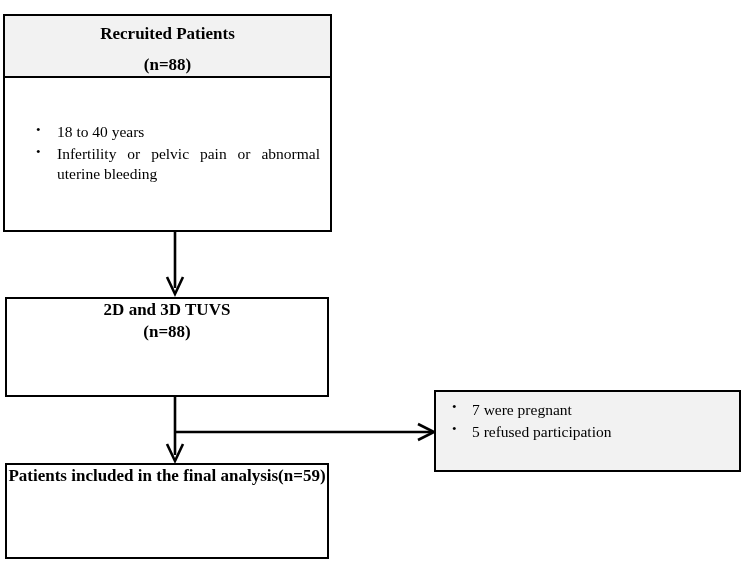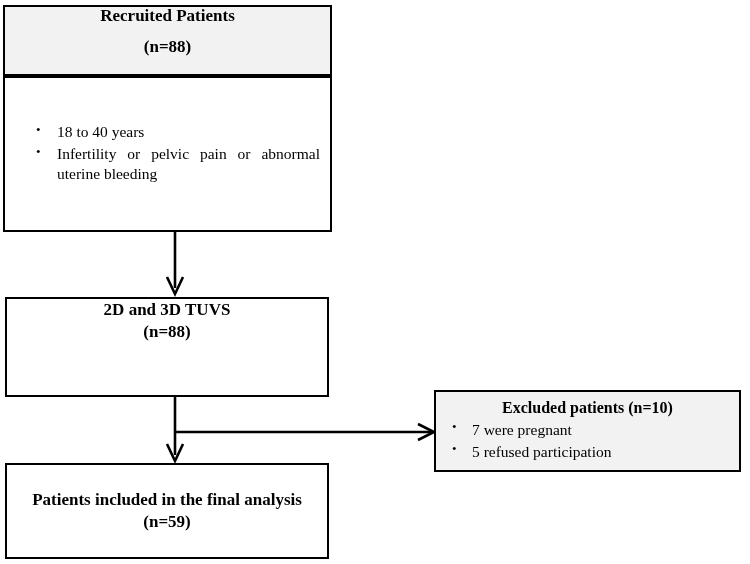--- a/index.html
+++ b/index.html
@@ -32,27 +32,27 @@
     border: 2px solid #000000;
     background: #ffffff;
   }
   .node.shaded {
     background: #f2f2f2;
   }
 
   
   #box-recruited {
     left: 3px;
-    top: 5px;
+    top: 14px;
     width: 329px;
     height: 71px;
     display: flex;
     flex-direction: column;
     align-items: center;
-    justify-content: flex-start;
+    justify-content: center;
   }
   #box-recruited .line {
     font-weight: bold;
     font-size: 17px;
     line-height: 1.05;
   }
   #box-recruited .line.title { margin-bottom: 13px; }
 
   
   #box-criteria {
@@ -103,22 +103,22 @@
     line-height: 1.28;
   }
 
   
   #box-final {
     left: 5px;
     top: 463px;
     width: 324px;
     height: 96px;
     display: flex;
-    flex-direction: column;
-    align-items: center;
+    flex-direction: row;
+    align-items: flex-start;
     justify-content: center;
   }
   #box-final .line {
     font-weight: bold;
     font-size: 17px;
     line-height: 1.28;
   }
 
   
   #box-excluded {
@@ -198,21 +198,20 @@
       <li>Infertility or pelvic pain or abnormal uterine bleeding</li>
     </ul>
   </div>
 
   <div class="node" id="box-tuvs">
     <div class="line">2D and 3D TUVS</div>
     <div class="line">(n=88)</div>
   </div>
 
   <div class="node shaded" id="box-excluded">
-    <div class="heading">Excluded patients (n=10)</div>
     <ul class="bullets">
       <li>7 were pregnant</li>
       <li>5 refused participation</li>
     </ul>
   </div>
 
   <div class="node" id="box-final">
     <div class="line">Patients included in the final analysis</div>
     <div class="line">(n=59)</div>
   </div>

